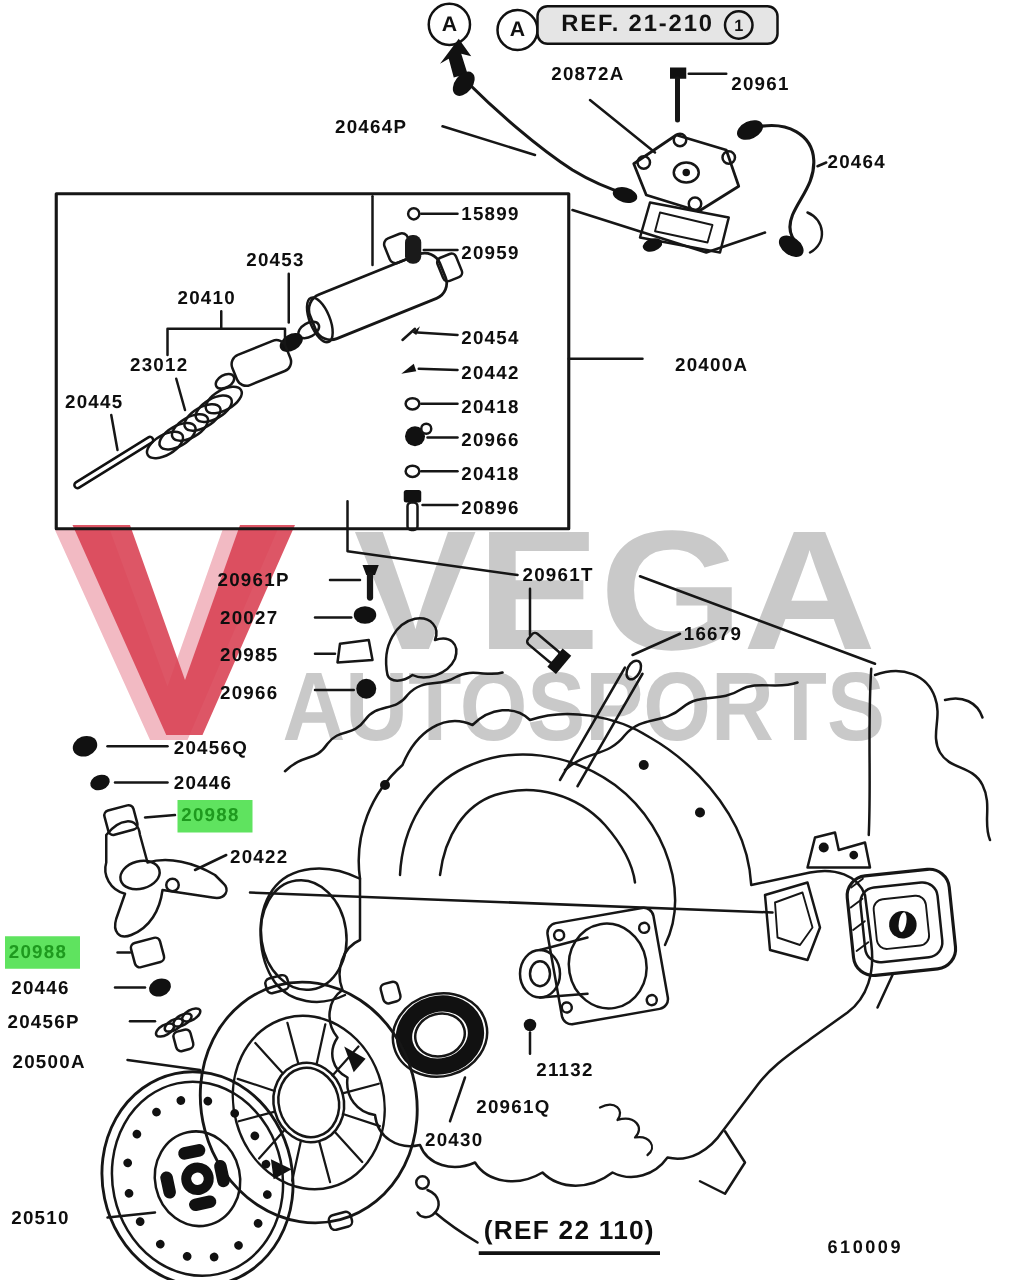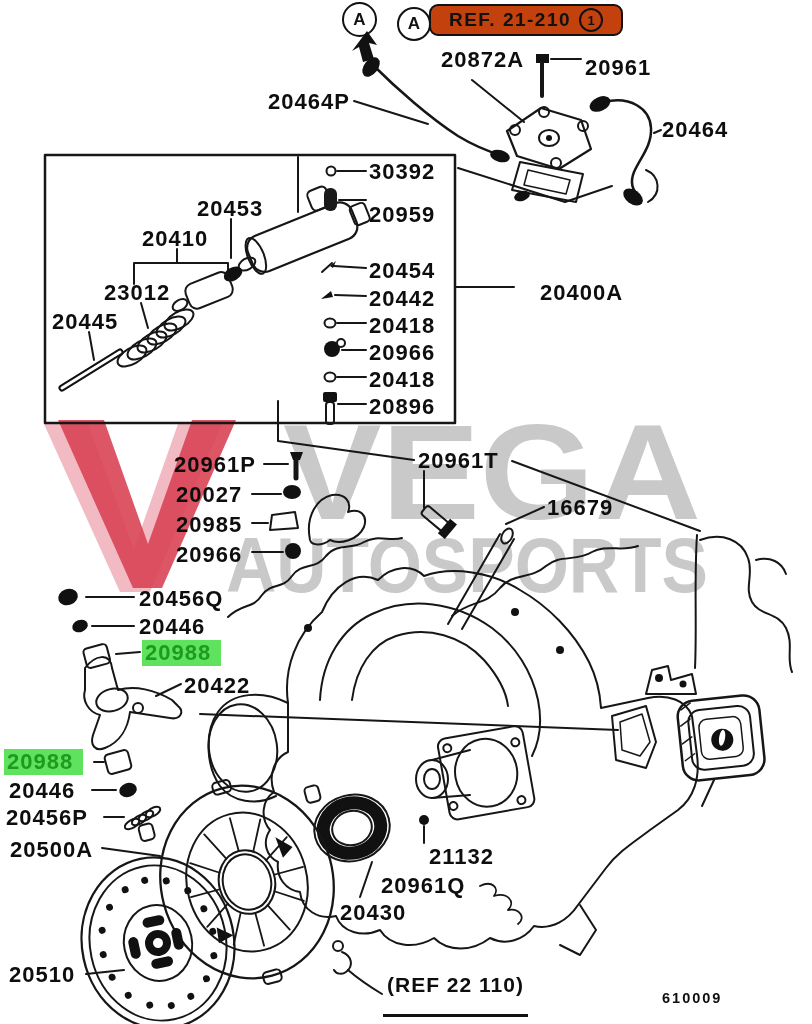--- a/index.html
+++ b/index.html
@@ -1,27 +1,27 @@
 <!DOCTYPE html>
 <html><head>
 <meta charset="utf-8">
 <style>
   html,body{margin:0;padding:0;background:#ffffff;}
   .stage{position:relative;width:812px;height:1024px;background:#ffffff;overflow:hidden;
          font-family:"Liberation Sans",sans-serif;}
   svg{position:absolute;left:0;top:0;}
-  .lbl{position:absolute;font-weight:bold;font-size:22px;line-height:25px;letter-spacing:1px;
+  .lbl{position:absolute;font-weight:bold;font-size:15px;line-height:25px;letter-spacing:1px;
        color:#0e0e0e;white-space:nowrap;z-index:3;}
   .hl{background:#5fe35f;color:#1e9a1e;padding:0 10px 1px 3px;text-align:center;}
   .small{font-size:14.5px;letter-spacing:2px;}
-  .refb{font-size:21px;border-bottom:3px solid #111;padding:0 4px 17px 4px;letter-spacing:1px;}
+  .refb{font-size:21px;border-bottom:3px solid #111;padding:0 4px 4px 4px;letter-spacing:1px;}
   .cmark{position:absolute;border:2.5px solid #111;border-radius:50%;display:flex;align-items:center;
          justify-content:center;font-weight:bold;color:#111;background:transparent;z-index:3;}
   .refbox{position:absolute;left:429px;top:4px;width:190px;height:28px;border:2.5px solid #111;
-          border-radius:9px;display:flex;align-items:center;justify-content:center;gap:8px;z-index:3;background:#c2410c;}
+          border-radius:9px;display:flex;align-items:center;justify-content:center;gap:8px;z-index:3;background:#e5e5e5;}
   .refbox .t{font-weight:bold;font-size:19px;letter-spacing:1.5px;color:#111;}
   .refbox .c1{width:20px;height:20px;border:2px solid #111;border-radius:50%;display:flex;align-items:center;
           justify-content:center;font-weight:bold;font-size:13px;color:#111;flex:0 0 auto;}
 </style>
 </head>
 <body>
 
 <div class="stage">
 
 <svg width="812" height="1024" viewBox="0 0 812 1024">
@@ -312,22 +312,22 @@
 
 <div class="refbox">
   <span class="t">REF. 21-210</span>
   <span class="c1">1</span>
 </div>
 
 <div class="lbl" style="left:441px;top:47px">20872A</div>
 <div class="lbl" style="left:585px;top:55px">20961</div>
 <div class="lbl" style="left:268px;top:89px">20464P</div>
 <div class="lbl" style="left:662px;top:117px">20464</div>
-<div class="lbl" style="left:369px;top:159px">30392</div>
-<div class="lbl" style="left:369px;top:202px">20959</div>
+<div class="lbl" style="left:369px;top:159px">15899</div>
+<div class="lbl" style="left:369px;top:190px">20959</div>
 <div class="lbl" style="left:197px;top:196px">20453</div>
 <div class="lbl" style="left:142px;top:226px">20410</div>
 <div class="lbl" style="left:104px;top:280px">23012</div>
 <div class="lbl" style="left:52px;top:309px">20445</div>
 <div class="lbl" style="left:369px;top:258px">20454</div>
 <div class="lbl" style="left:369px;top:286px">20442</div>
 <div class="lbl" style="left:369px;top:313px">20418</div>
 <div class="lbl" style="left:369px;top:340px">20966</div>
 <div class="lbl" style="left:369px;top:367px">20418</div>
 <div class="lbl" style="left:369px;top:394px">20896</div>

